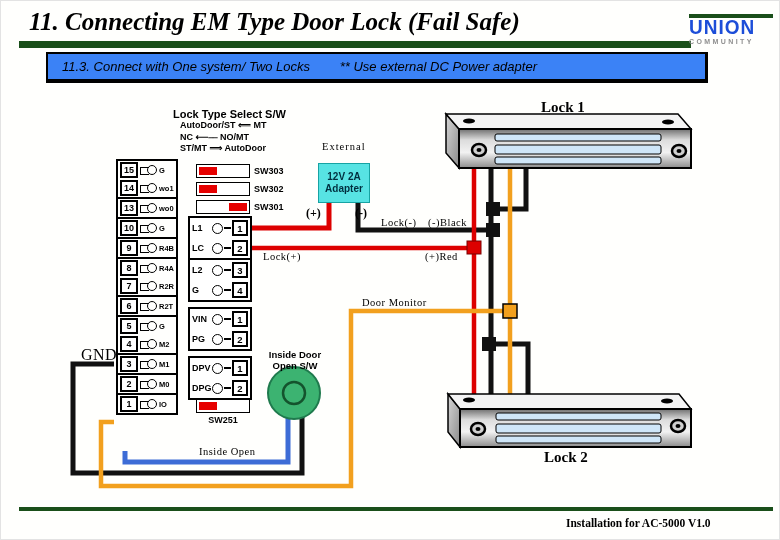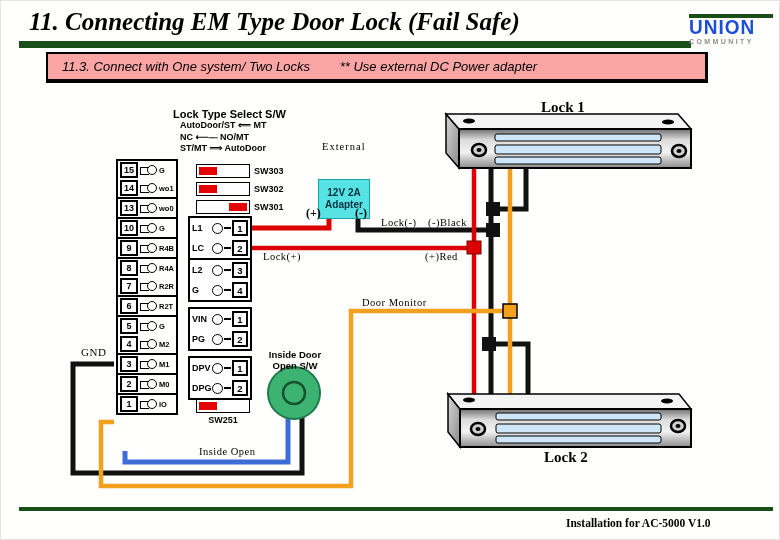--- a/index.html
+++ b/index.html
@@ -8,21 +8,21 @@
   .abs{position:absolute;}
 
   
   .title{left:28px;top:7px;font:bold italic 25px "Liberation Serif",serif;letter-spacing:0px;white-space:nowrap;}
   .title-bar{left:18px;top:40px;width:672px;height:7px;background:#1a4f1a;}
   .logo{left:688px;top:13px;width:88px;text-align:left;}
   .logo-bar{width:84px;height:4px;background:#1a4f1a;margin-bottom:1px;}
   .logo-name{font:bold 19px "Liberation Sans",sans-serif;color:#1d4ed8;letter-spacing:1px;transform:scaleY(1.05);line-height:18px;}
   .logo-sub{font:bold 7px "Liberation Sans",sans-serif;color:#8f8f8f;letter-spacing:2.4px;margin-top:1px;}
 
-  .subtitle-box{left:45px;top:51px;width:643px;height:25px;background:#fca5a5;
+  .subtitle-box{left:45px;top:51px;width:643px;height:25px;background:#3b82f6;
       border:2px solid #000;border-right-width:3px;border-bottom-width:4px;box-sizing:content-box;
       font:italic 13px "Liberation Sans",sans-serif;line-height:25px;padding-left:14px;white-space:nowrap;}
   .subtitle-note{margin-left:26px;}
 
   
   .wires{left:0;top:0;z-index:1;}
   .html-layer{z-index:2;}
 
   
   .legend{left:172px;top:107px;width:150px;}
@@ -58,21 +58,21 @@
   
   .swbox{position:absolute;width:54px;height:14px;border:1.5px solid #000;background:#fff;box-sizing:border-box;}
   .swslider{position:absolute;width:18px;height:8px;top:1.5px;background:#e60000;}
   .swslider.left{left:2px;} .swslider.right{right:2px;}
   .swlabel{position:absolute;font:bold 9px "Liberation Sans",sans-serif;white-space:nowrap;}
 
   
   .adapter-caption{left:321px;top:140px;font:10.5px "Liberation Serif",serif;letter-spacing:1px;}
   .adapter-box{left:317px;top:162px;width:52px;height:40px;background:#57e3e3;border:1px solid #17a3a3;
       box-sizing:border-box;display:flex;flex-direction:column;align-items:center;justify-content:center;
-      font:bold 10px "Liberation Sans",sans-serif;color:#012f3f;line-height:12px;text-align:center;margin-top:16px;}
+      font:bold 10px "Liberation Sans",sans-serif;color:#012f3f;line-height:12px;text-align:center;}
   .polarity{font:bold 12px "Liberation Serif",serif;}
 
   
   .slabel{font:10.5px "Liberation Serif",serif;white-space:nowrap;letter-spacing:0.5px;}
   .lock-title{font:bold 15px "Liberation Serif",serif;white-space:nowrap;}
   .inside-door{left:257px;top:348px;width:74px;text-align:center;
       font:bold 9.5px "Liberation Sans",sans-serif;line-height:11px;}
 
   
   .footer-line{left:18px;top:506px;width:754px;height:4px;background:#1a4f1a;}
@@ -358,21 +358,21 @@
   <span class="abs polarity html-layer" style="left:305px;top:205px;">(+)</span>
   <span class="abs polarity html-layer" style="left:354px;top:205px;">(-)</span>
 
   <span class="abs lock-title html-layer" style="left:540px;top:98px;">Lock 1</span>
   <span class="abs lock-title html-layer" style="left:543px;top:448px;">Lock 2</span>
   <span class="abs slabel html-layer" style="left:380px;top:216px;">Lock(-)</span>
   <span class="abs slabel html-layer" style="left:427px;top:216px;">(-)Black</span>
   <span class="abs slabel html-layer" style="left:262px;top:250px;">Lock(+)</span>
   <span class="abs slabel html-layer" style="left:424px;top:250px;">(+)Red</span>
   <span class="abs slabel html-layer" style="left:361px;top:296px;">Door Monitor</span>
-  <span class="abs slabel html-layer" style="left:80px;top:345px;font-size:11px;">GND</span>
+  <span class="abs slabel html-layer" style="left:80px;top:345px;font-size:16px;">GND</span>
   <div class="abs inside-door html-layer">
     <div>Inside Door</div>
     <div>Open S/W</div>
   </div>
   <span class="abs slabel html-layer" style="left:198px;top:445px;">Inside Open</span>
 
   <div class="abs footer-line html-layer"></div>
   <span class="abs footer-text html-layer">Installation for AC-5000 V1.0</span>
   <span class="abs footer-page html-layer">17</span>
 

